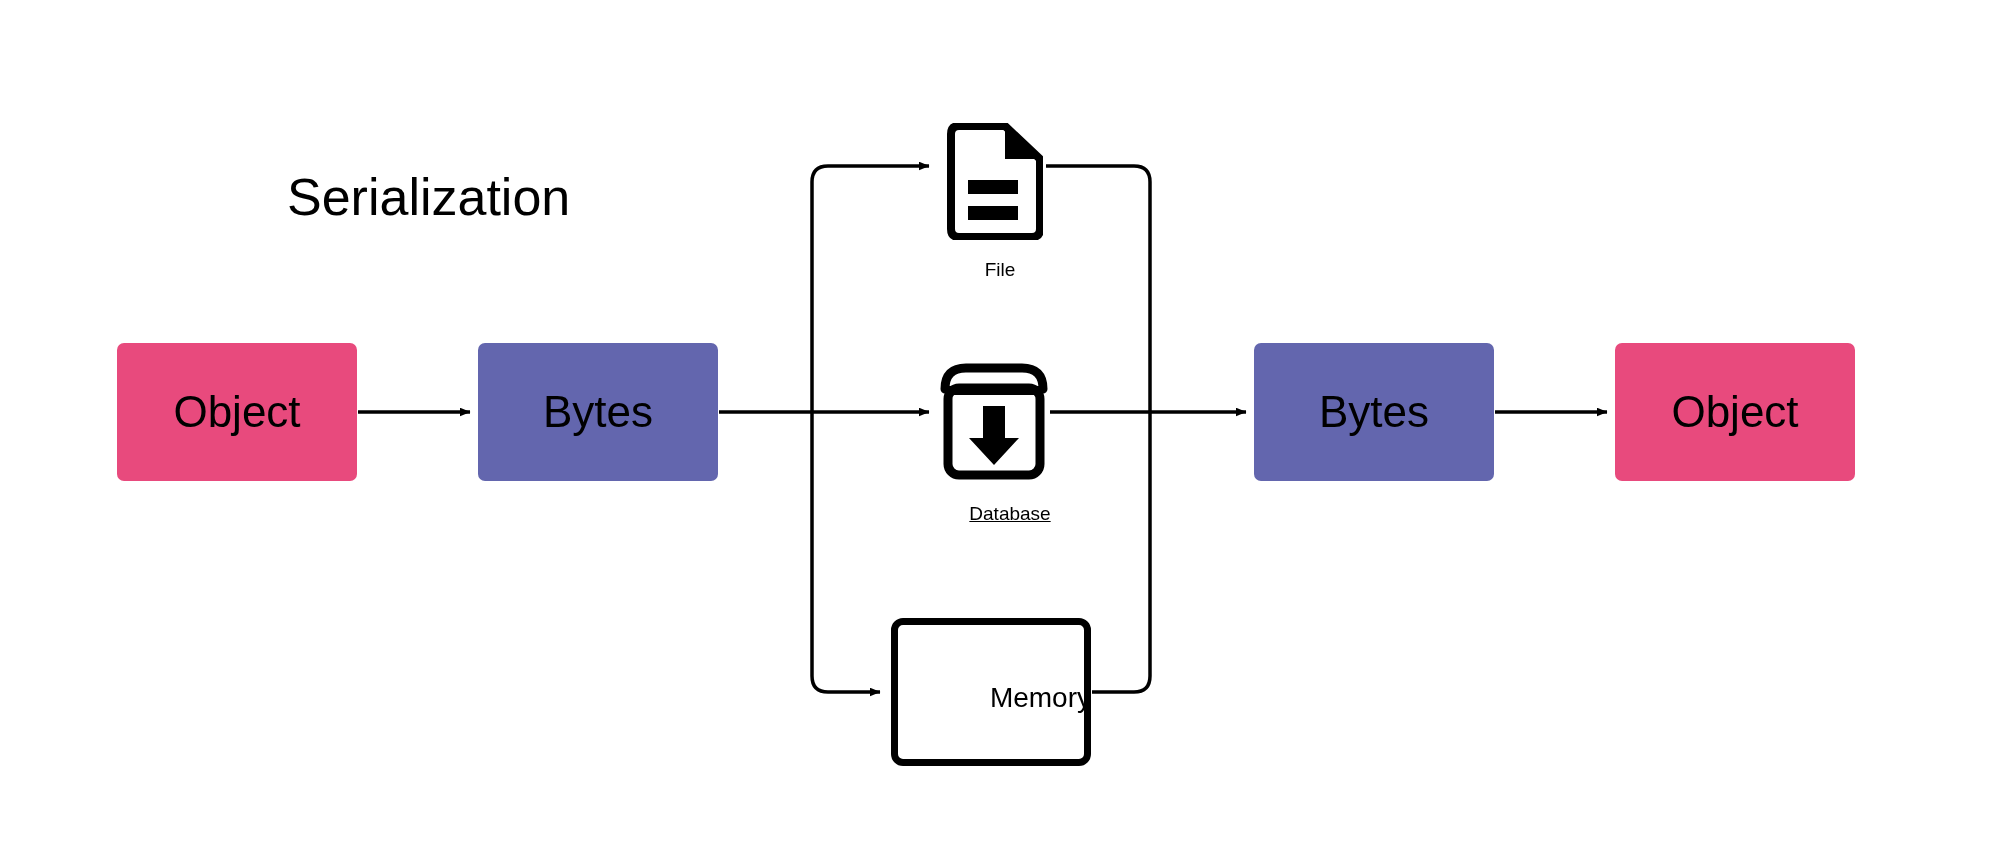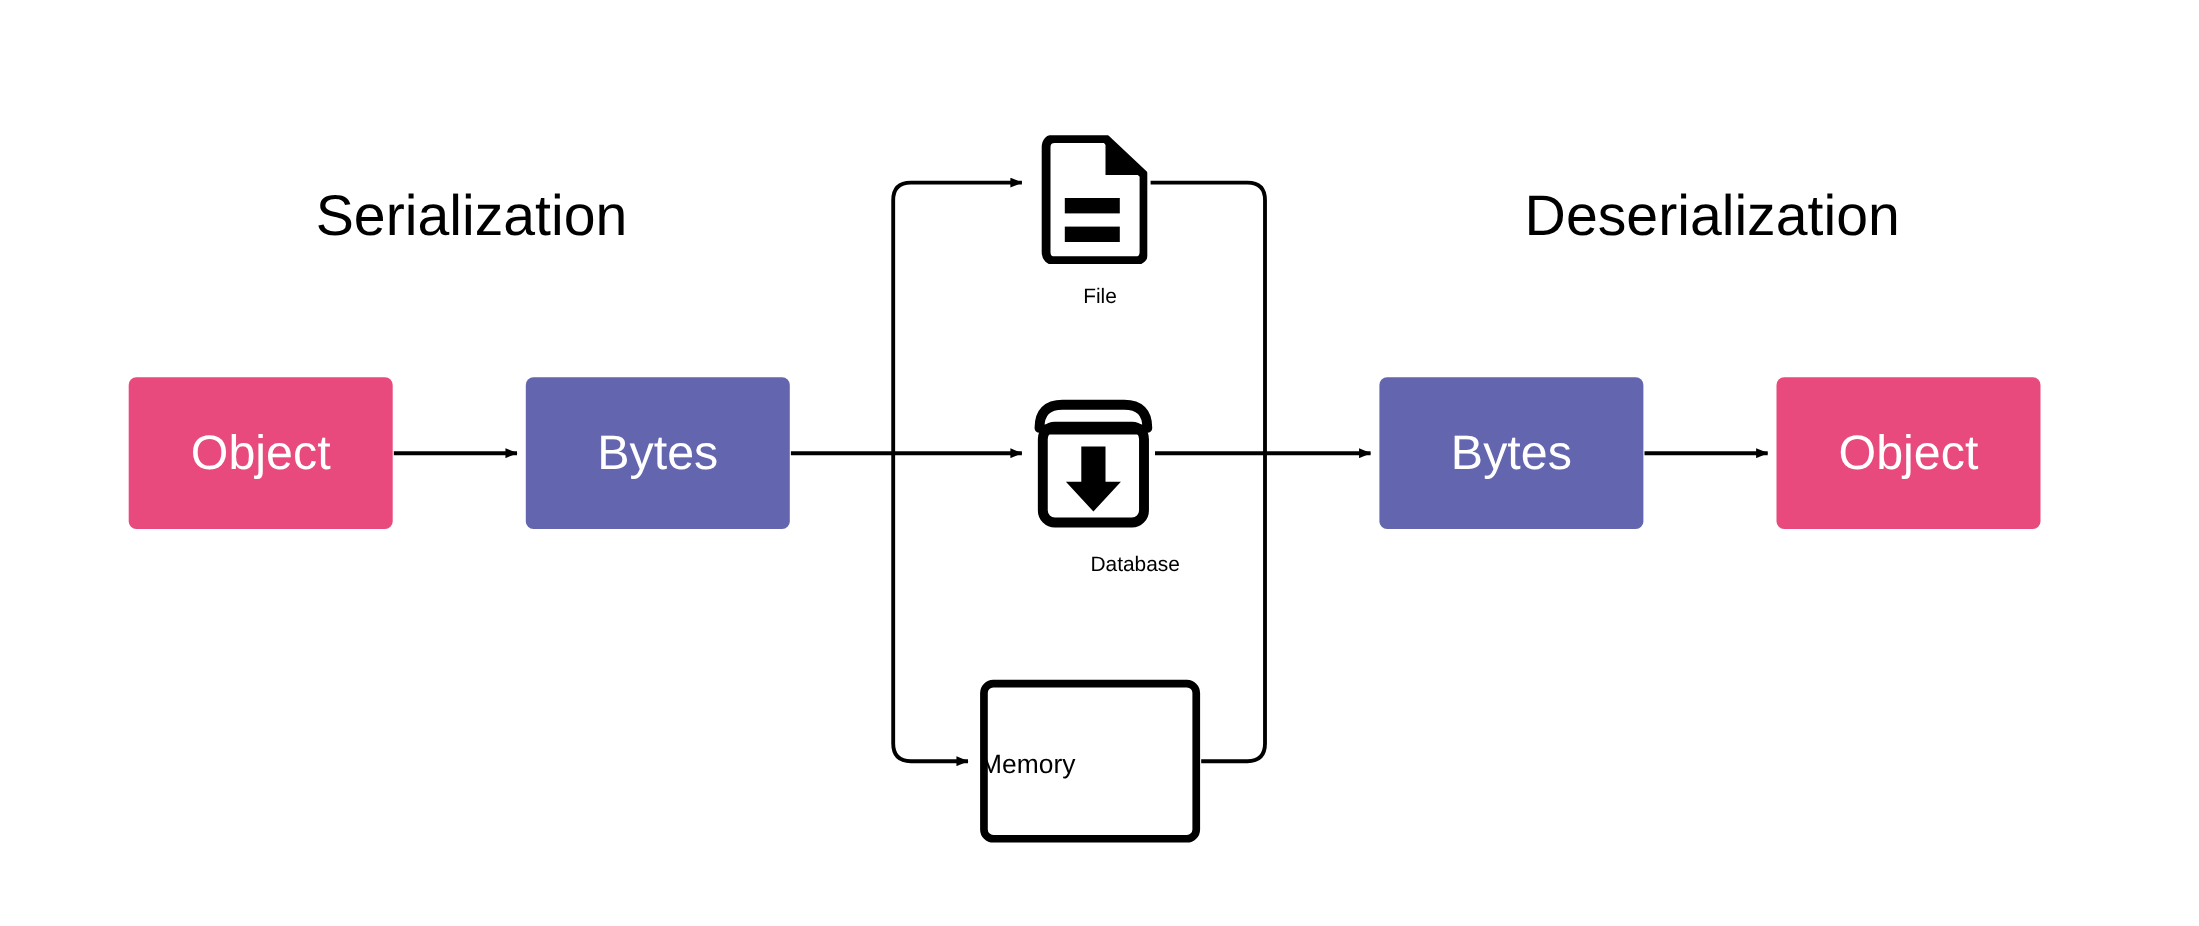--- a/index.html
+++ b/index.html
@@ -38,42 +38,42 @@
   #title-serialization { left: 287px;  top: 167px; }
   #title-deserialization { left: 1386px; top: 167px; }
 
   
   .data-box {
     position: absolute;
     border-radius: 7px;
     display: flex;
     align-items: center;
     justify-content: center;
-    color: #ffffff;
+    color: #000000;
     font-size: 44px;
     line-height: 1;
     box-sizing: border-box;
   }
   .data-box span { pointer-events: none; }
 
   #box-object-left   { left: 117px;  top: 343px; width: 240px; height: 138px; }
   #box-bytes-left    { left: 478px;  top: 343px; width: 240px; height: 138px; }
   #box-bytes-right   { left: 1254px; top: 343px; width: 240px; height: 138px; }
   #box-object-right  { left: 1615px; top: 343px; width: 240px; height: 138px; }
 
   
   .node-label {
     position: absolute;
     font-size: 19px;
     color: #000000;
     text-align: center;
     white-space: nowrap;
   }
   #label-file     { left: 900px; top: 259px; width: 200px; }
-  #label-database { left: 912px; top: 503px; width: 240px; }
+  #label-database { left: 890px; top: 503px; width: 240px; text-decoration: underline; }
 
   .icon-wrap {
     position: absolute;
   }
   #icon-file     { left: 943px; top: 123px; width: 100px; height: 117px; }
   #icon-database { left: 938px; top: 362px; width: 112px; height: 118px; }
 
   
   #box-memory {
     position: absolute;
@@ -84,22 +84,22 @@
     border: 7px solid #000000;
     border-radius: 12px;
     background: #ffffff;
     box-sizing: border-box;
   }
   #label-memory {
     position: absolute;
     left: 891px;
     top: 682px;
     width: 200px;
-    text-align: left;
-    font-size: 24px;
+    text-align: right;
+    font-size: 28px;
     color: #000000;
     white-space: nowrap;
   }
 </style>
 </head>
 <body>
 
 <div id="canvas">
 
   <svg id="wires" viewBox="0 0 1999 842" width="1999" height="842" xmlns="http://www.w3.org/2000/svg">
@@ -121,21 +121,20 @@
 
     <path d="M1092,692 L1134,692 Q1150,692 1150,676 L1150,412" fill="none" stroke="#000000" stroke-width="3.5"></path>
 
     <line x1="1050" y1="412" x2="1246" y2="412" stroke="#000000" stroke-width="3.5" marker-end="url(#arrowhead)"></line>
 
     <line x1="1495" y1="412" x2="1607" y2="412" stroke="#000000" stroke-width="3.5" marker-end="url(#arrowhead)"></line>
   </svg>
 
   <div class="section-title" id="title-serialization">Serialization</div>
 
-  <div class="section-title" id="title-deserialization">Deserialization</div>
 
   <div class="data-box" id="box-object-left" style="background:#e84a7d;">
     <span>Object</span>
   </div>
 
   <div class="data-box" id="box-bytes-left" style="background:#6366ae;">
     <span>Bytes</span>
   </div>
 
   <div class="data-box" id="box-bytes-right" style="background:#6366ae;">

